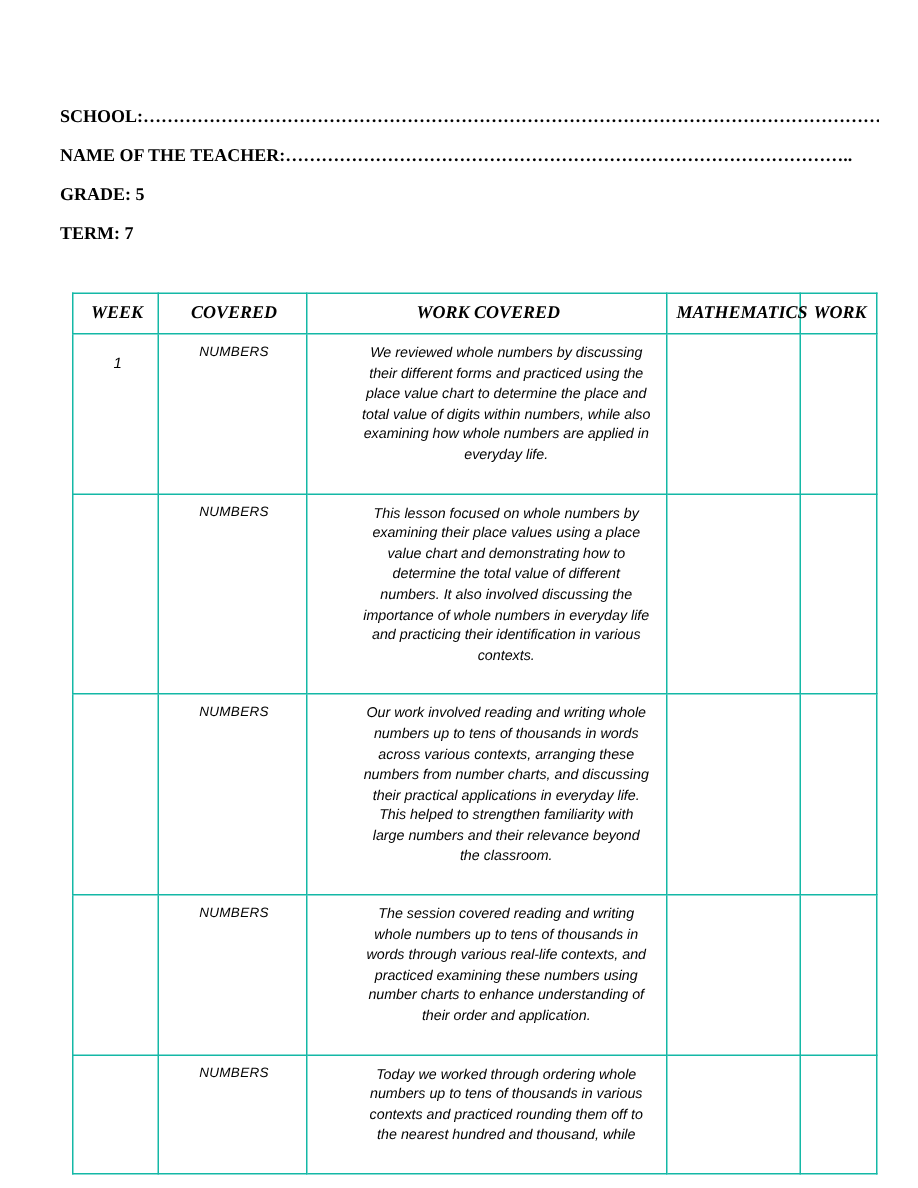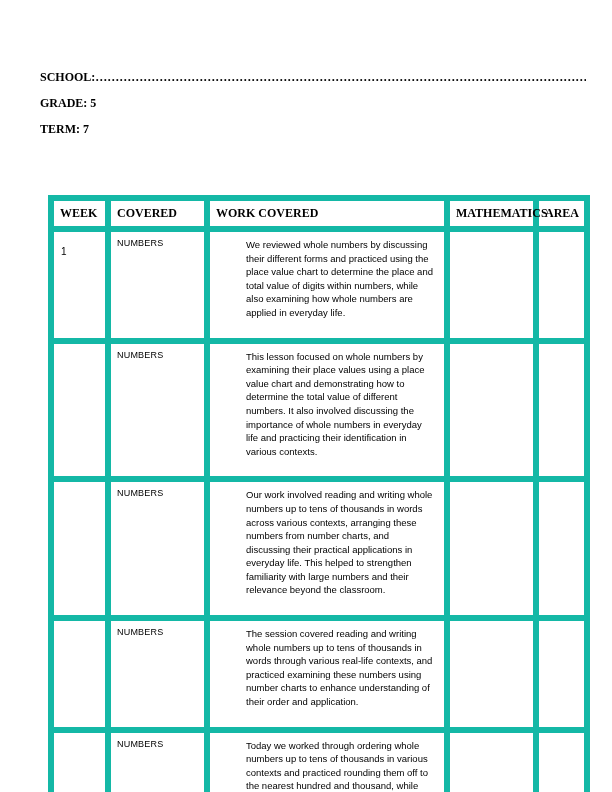--- a/index.html
+++ b/index.html
@@ -30,23 +30,24 @@
   table.work-table {
     position: absolute;
     top: 195px;
     left: 48px;
     width: 536px;
     border-collapse: collapse;
     table-layout: fixed;
   }
   table.work-table th,
   table.work-table td {
-    border: 6px solid #14b8a6;
+    border: 1px solid #14b8a6;
     vertical-align: top;
-    text-align: left;
+    text-align: center;
+    font-style: italic;
   }
   table.work-table th {
     font-family: "Liberation Serif", serif;
     font-size: 12px;
     font-weight: bold;
     padding: 5px 4px 5px 6px;
     height: 27px;
   }
   col.c-week { width: 57px; }
   col.c-strand { width: 99px; }
@@ -80,39 +81,40 @@
     overflow: hidden;
   }
 </style>
 </head>
 <body>
 
 <div class="page">
 
   <div class="doc-header">
     <p>SCHOOL:……………………………………………………………………………………………………………..</p>
+    <p>NAME OF THE TEACHER:…………………………………………………………………………………..</p>
     <p>GRADE: 5</p>
     <p>TERM: 7</p>
   </div>
 
   <table class="work-table">
     <colgroup>
       <col class="c-week">
         <col class="c-strand">
         <col class="c-work">
         <col class="c-reflection">
         <col class="c-sign">
     </colgroup>
     <thead>
       <tr>
         <th>WEEK</th>
         <th>COVERED</th>
         <th>WORK COVERED</th>
         <th>MATHEMATICS</th>
-        <th>AREA</th>
+        <th>WORK</th>
       </tr>
     </thead>
     <tbody>
       <tr class="row-1">
         <td class="cell-week">1</td>
         <td class="cell-strand">NUMBERS</td>
         <td class="cell-work">
           <div class="work-text">We reviewed whole numbers by discussing their different forms and practiced using the place value chart to determine the place and total value of digits within numbers, while also examining how whole numbers are applied in everyday life.</div>
         </td>
         <td class="cell-reflection"></td>

